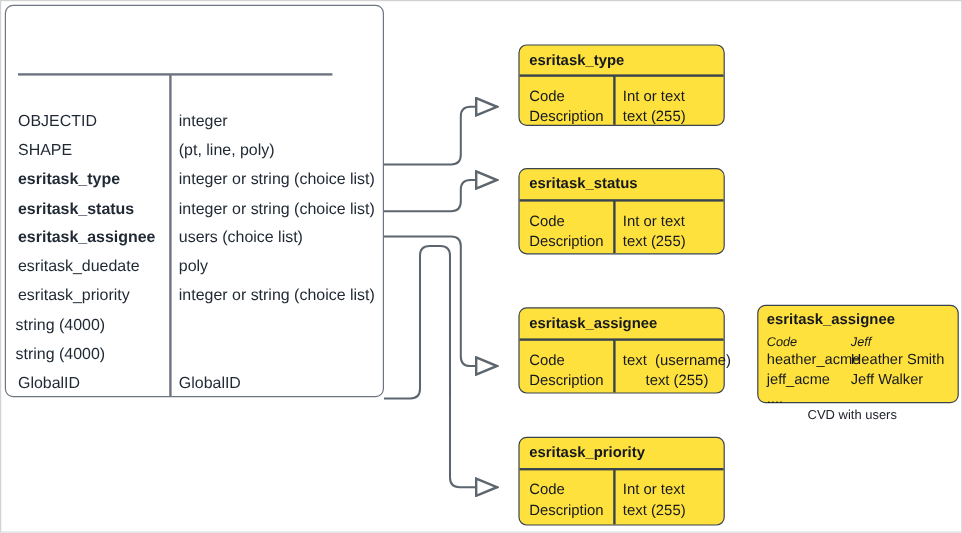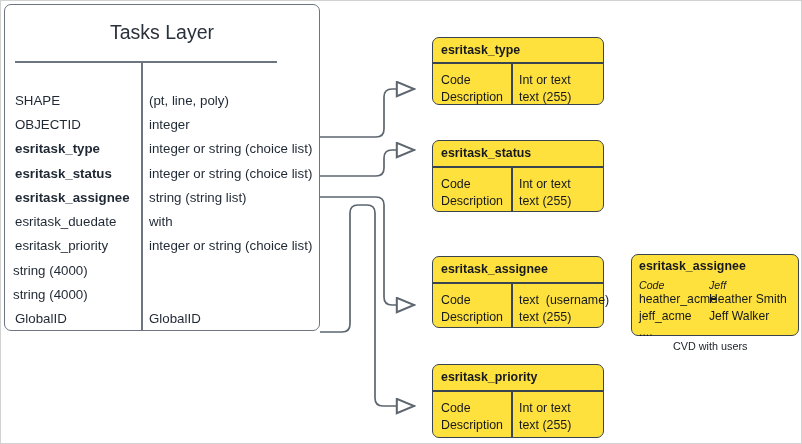--- a/index.html
+++ b/index.html
@@ -175,47 +175,46 @@
     <path d="M 319 136 L 375 136 Q 383 136 383 128 L 383 96 Q 383 88 391 88 L 414 88" fill="none" stroke="#5d666f" stroke-width="1.7" marker-end="url(#arrow-open)"></path>
 
     <path d="M 319 175 L 375 175 Q 383 175 383 167 L 383 157 Q 383 149 391 149 L 414 149" fill="none" stroke="#5d666f" stroke-width="1.7" marker-end="url(#arrow-open)"></path>
 
     <path d="M 319 196 L 375 196 Q 383 196 383 204 L 383 296 Q 383 304 391 304 L 414 304" fill="none" stroke="#5d666f" stroke-width="1.7" marker-end="url(#arrow-open)"></path>
 
     <path d="M 319 331 L 341 331 Q 349 331 349 323 L 349 212 Q 349 204 357 204 L 366 204 Q 374 204 374 212 L 374 397 Q 374 405 382 405 L 414 405" fill="none" stroke="#5d666f" stroke-width="1.7" marker-end="url(#arrow-open)"></path>
   </svg>
 
   <div id="tasks-layer">
-    <div id="tasks-title">Tasks Layer</div>
     <div class="tl-hdr-rule"></div>
     <div class="tl-vrule"></div>
     <div id="tasks-rows">
         <div class="tl-row">
+          <div class="tl-field">OBJECTID</div>
+          <div class="tl-type">integer</div>
+        </div>
+        <div class="tl-row">
           <div class="tl-field">SHAPE</div>
           <div class="tl-type">(pt, line, poly)</div>
-        </div>
-        <div class="tl-row">
-          <div class="tl-field">OBJECTID</div>
-          <div class="tl-type">integer</div>
         </div>
         <div class="tl-row bold">
           <div class="tl-field">esritask_type</div>
           <div class="tl-type">integer or string (choice list)</div>
         </div>
         <div class="tl-row bold">
           <div class="tl-field">esritask_status</div>
           <div class="tl-type">integer or string (choice list)</div>
         </div>
         <div class="tl-row bold">
           <div class="tl-field">esritask_assignee</div>
-          <div class="tl-type">string (string list)</div>
+          <div class="tl-type">users (choice list)</div>
         </div>
         <div class="tl-row">
           <div class="tl-field">esritask_duedate</div>
-          <div class="tl-type">with</div>
+          <div class="tl-type">poly</div>
         </div>
         <div class="tl-row">
           <div class="tl-field">esritask_priority</div>
           <div class="tl-type">integer or string (choice list)</div>
         </div>
         <div class="tl-row">
           <div class="tl-type">string (4000)</div>
         </div>
         <div class="tl-row">
           <div class="tl-type">string (4000)</div>
@@ -246,21 +245,21 @@
     <div class="ycol" style="left:86px; top:35px;">Int or text
 text (255)</div>
   </div>
 
   <div class="ybox" id="ybox-2" style="left:431px; top:255px; width:172px; height:72px;">
     <div class="ybox-title">esritask_assignee</div>
     <div class="ybox-hrule" style="top:25px;"></div>
     <div class="ybox-vrule" style="left:78px; top:26px; height:44px;"></div>
     <div class="ycol" style="left:8px; top:35px;">Code
 Description</div>
-    <div class="ycol" style="left:86px; top:35px;">text  (username)
+    <div class="ycol" style="left:86px; top:35px;text-align:center;">text  (username)
 text (255)</div>
   </div>
 
   <div class="ybox" id="ybox-3" style="left:431px; top:363px; width:172px; height:74px;">
     <div class="ybox-title">esritask_priority</div>
     <div class="ybox-hrule" style="top:25px;"></div>
     <div class="ybox-vrule" style="left:78px; top:26px; height:46px;"></div>
     <div class="ycol" style="left:8px; top:35px;">Code
 Description</div>
     <div class="ycol" style="left:86px; top:35px;">Int or text

